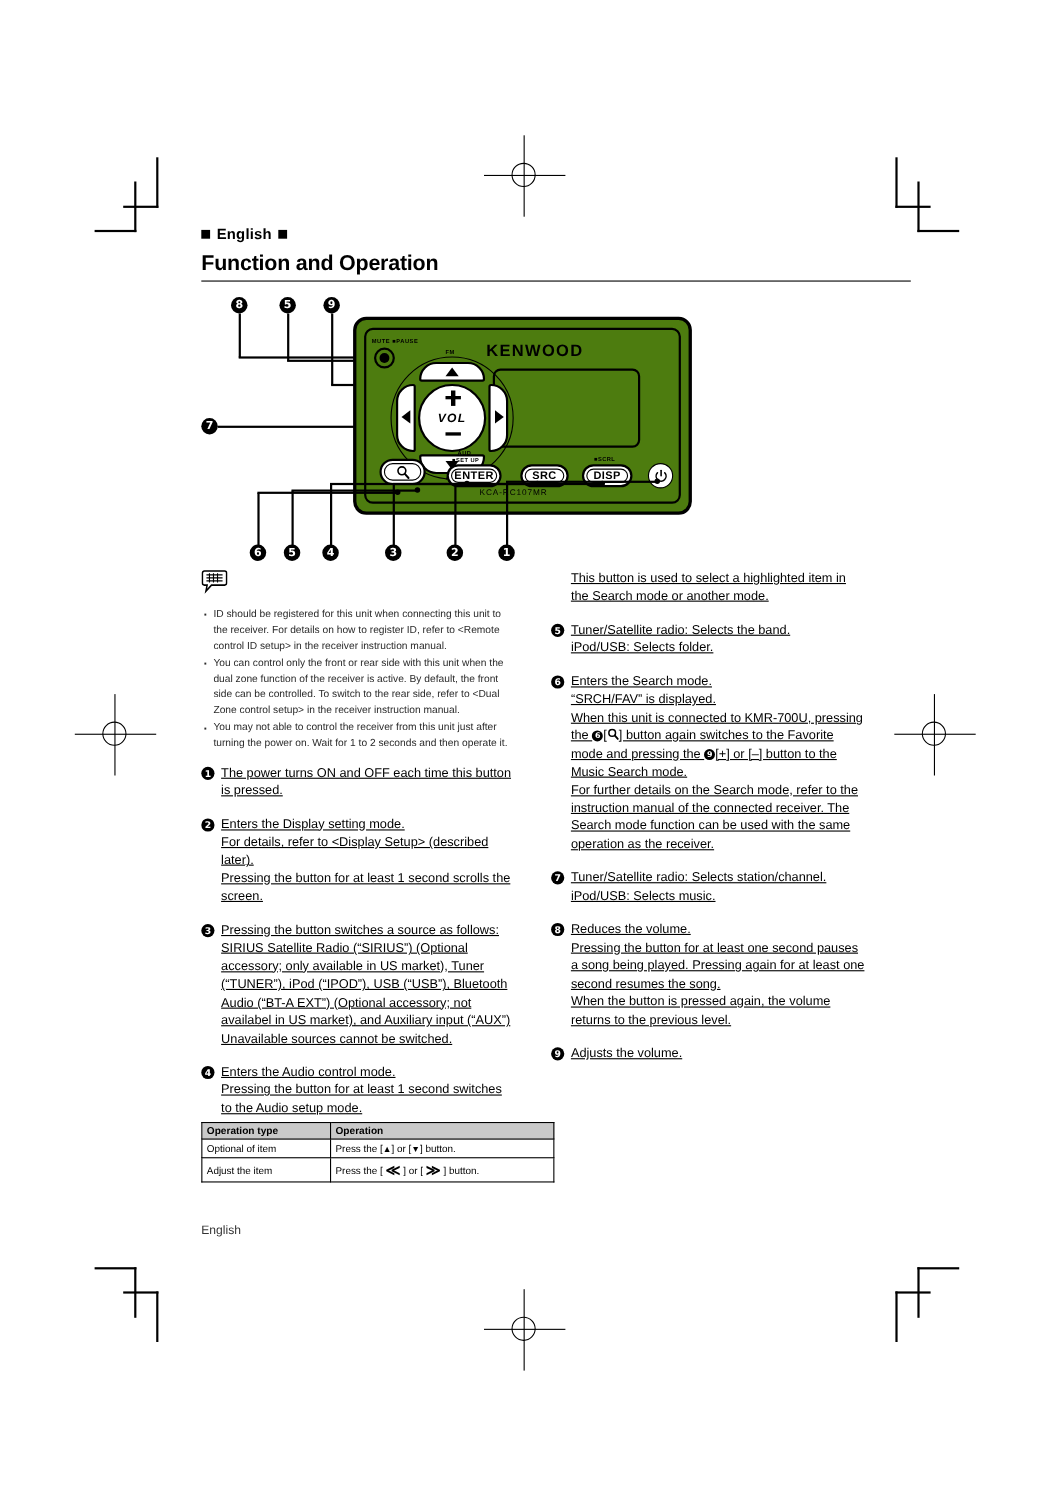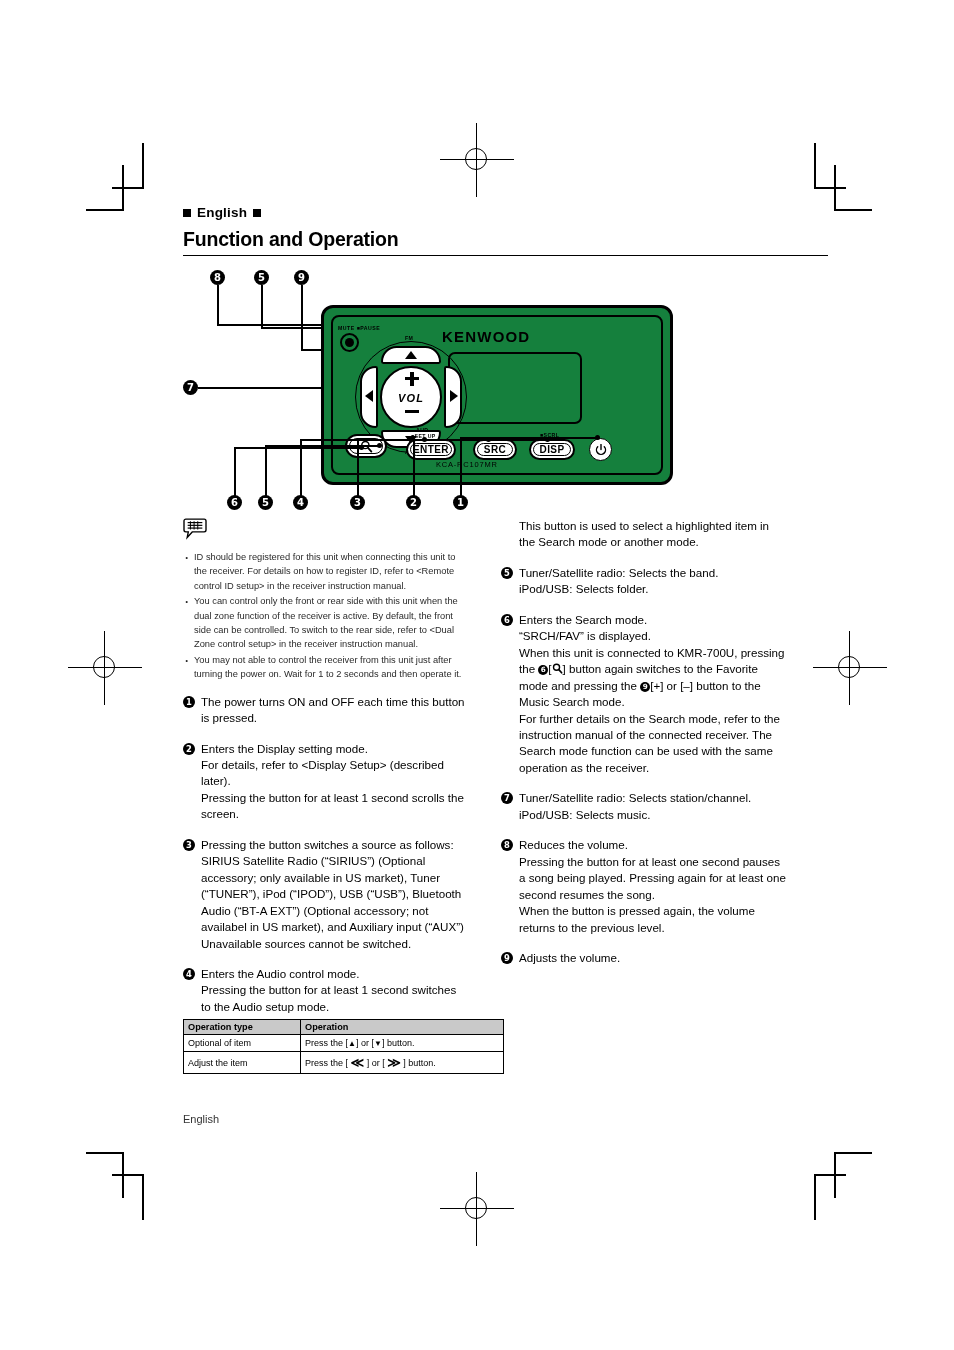--- a/index.html
+++ b/index.html
@@ -82,25 +82,25 @@
     font-family: "DejaVu Sans", sans-serif;
   }
   .leader { position: absolute; background: #000; }
   .leader.v { width: 1.6px; }
   .leader.h { height: 1.6px; }
   .dot { position: absolute; width: 5px; height: 5px; border-radius: 50%; background: #000; }
 
   
   .unit {
     position: absolute;
-    left: 138px; top: 35px;
-    width: 352px; height: 180px;
+    left: 138px; top: 18px;
+    width: 308px; height: 180px;
     border: 3px solid #000;
     border-radius: 12px;
-    background: #15803d;
+    background: #4d7c0f;
     box-sizing: border-box;
   }
   .unit-inner {
     position: absolute;
     left: 7px; top: 7px; right: 7px; bottom: 7px;
     border: 2px solid #000;
     border-radius: 8px;
     box-sizing: border-box;
   }
   .brand {
@@ -233,21 +233,21 @@
     line-height: 1.42;
   }
   .item .num {
     position: absolute; left: 0; top: 2px;
     width: 12px; height: 12px; border-radius: 50%;
     background: #000; color: #fff;
     font-size: 8.4px; line-height: 12px; text-align: center;
     font-weight: bold;
     font-family: "DejaVu Sans", sans-serif;
   }
-  .item p { margin: 0; }
+  .item p { margin: 0; text-decoration: underline; }
 
   .inum {
     display: inline-block;
     width: 10px; height: 10px; border-radius: 50%;
     background: #000; color: #fff;
     font-size: 7.2px; line-height: 10px; text-align: center;
     font-weight: bold; vertical-align: 1px;
     font-family: "DejaVu Sans", sans-serif;
   }
 

